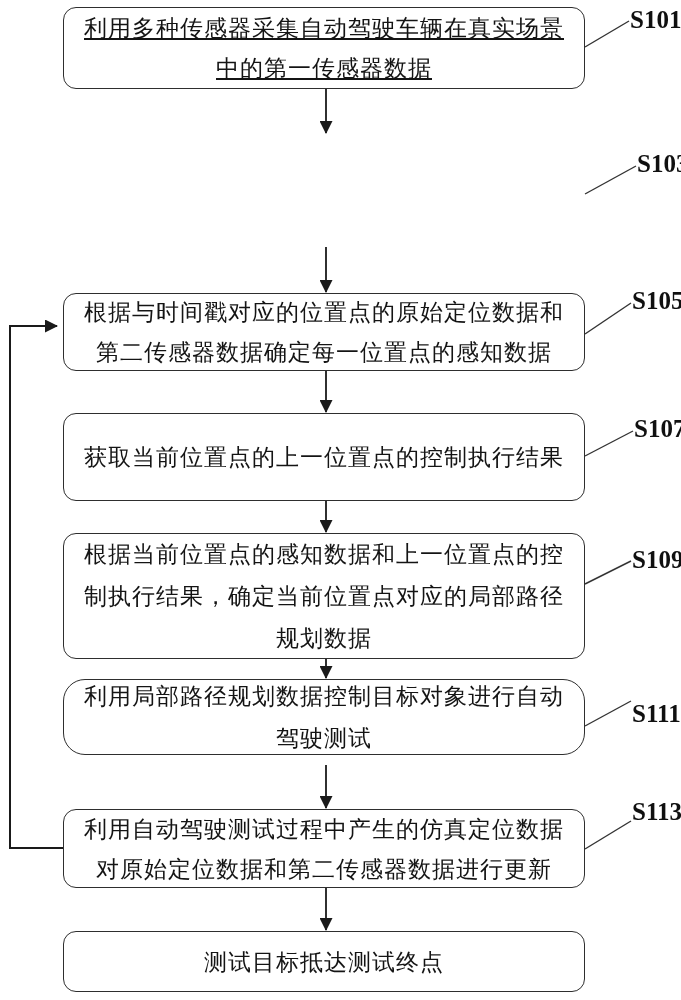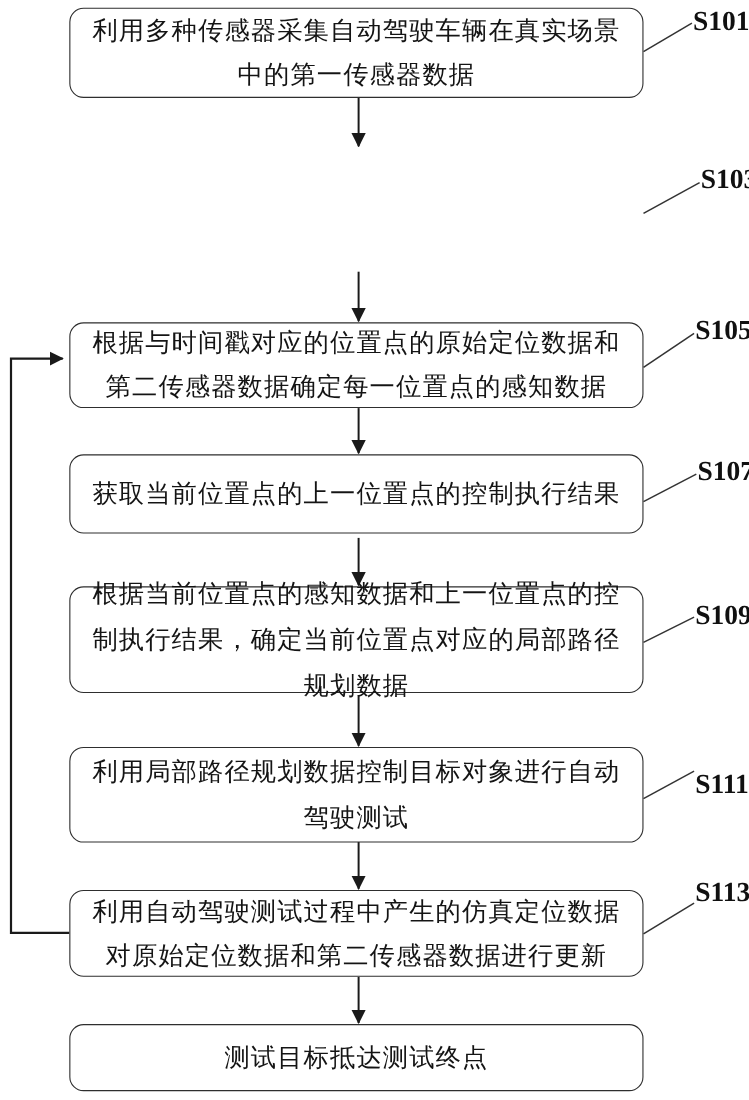--- a/index.html
+++ b/index.html
@@ -33,26 +33,26 @@
     display: flex;
     align-items: center;
     justify-content: center;
     text-align: center;
     padding: 4px 18px;
     font-size: 23px;
     line-height: 40px;
     letter-spacing: 1px;
     color: #141414;
   }
-  .b1 { top: 7px;   height: 82px; }
+  .b1 { top: 7px;   height: 82px; text-decoration: underline; }
   .b2 { top: 134px; height: 113px; line-height: 38px; }
   .b3 { top: 293px; height: 78px; }
-  .b4 { top: 413px; height: 72px; }
-  .b5 { top: 533px; height: 97px;  line-height: 42px; }
-  .b6 { top: 679px; height: 87px;  line-height: 42px; }
+  .b4 { top: 413px; height: 88px; }
+  .b5 { top: 533px; height: 126px;  line-height: 42px; }
+  .b6 { top: 679px; height: 76px;  line-height: 42px; border-radius: 22px; }
   .b7 { top: 809px; height: 79px; }
   .b8 { top: 931px; height: 61px; }
   .step-label {
     position: absolute;
     font-family: "Liberation Serif", "DejaVu Serif", serif;
     font-size: 25px;
     color: #101010;
     white-space: nowrap;
     font-weight: bold;
   }

